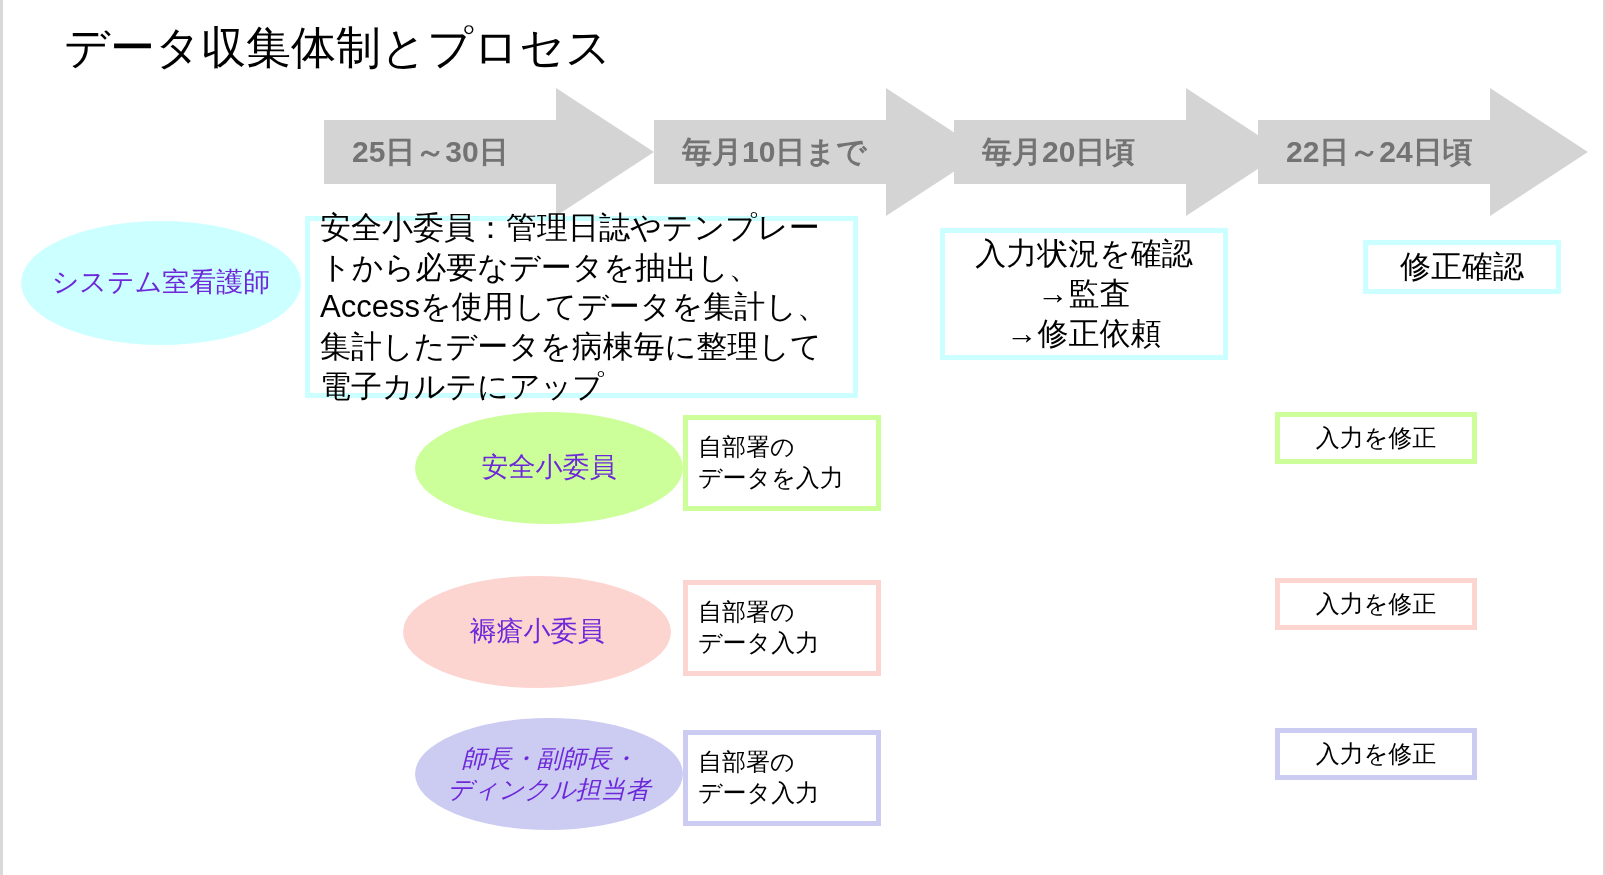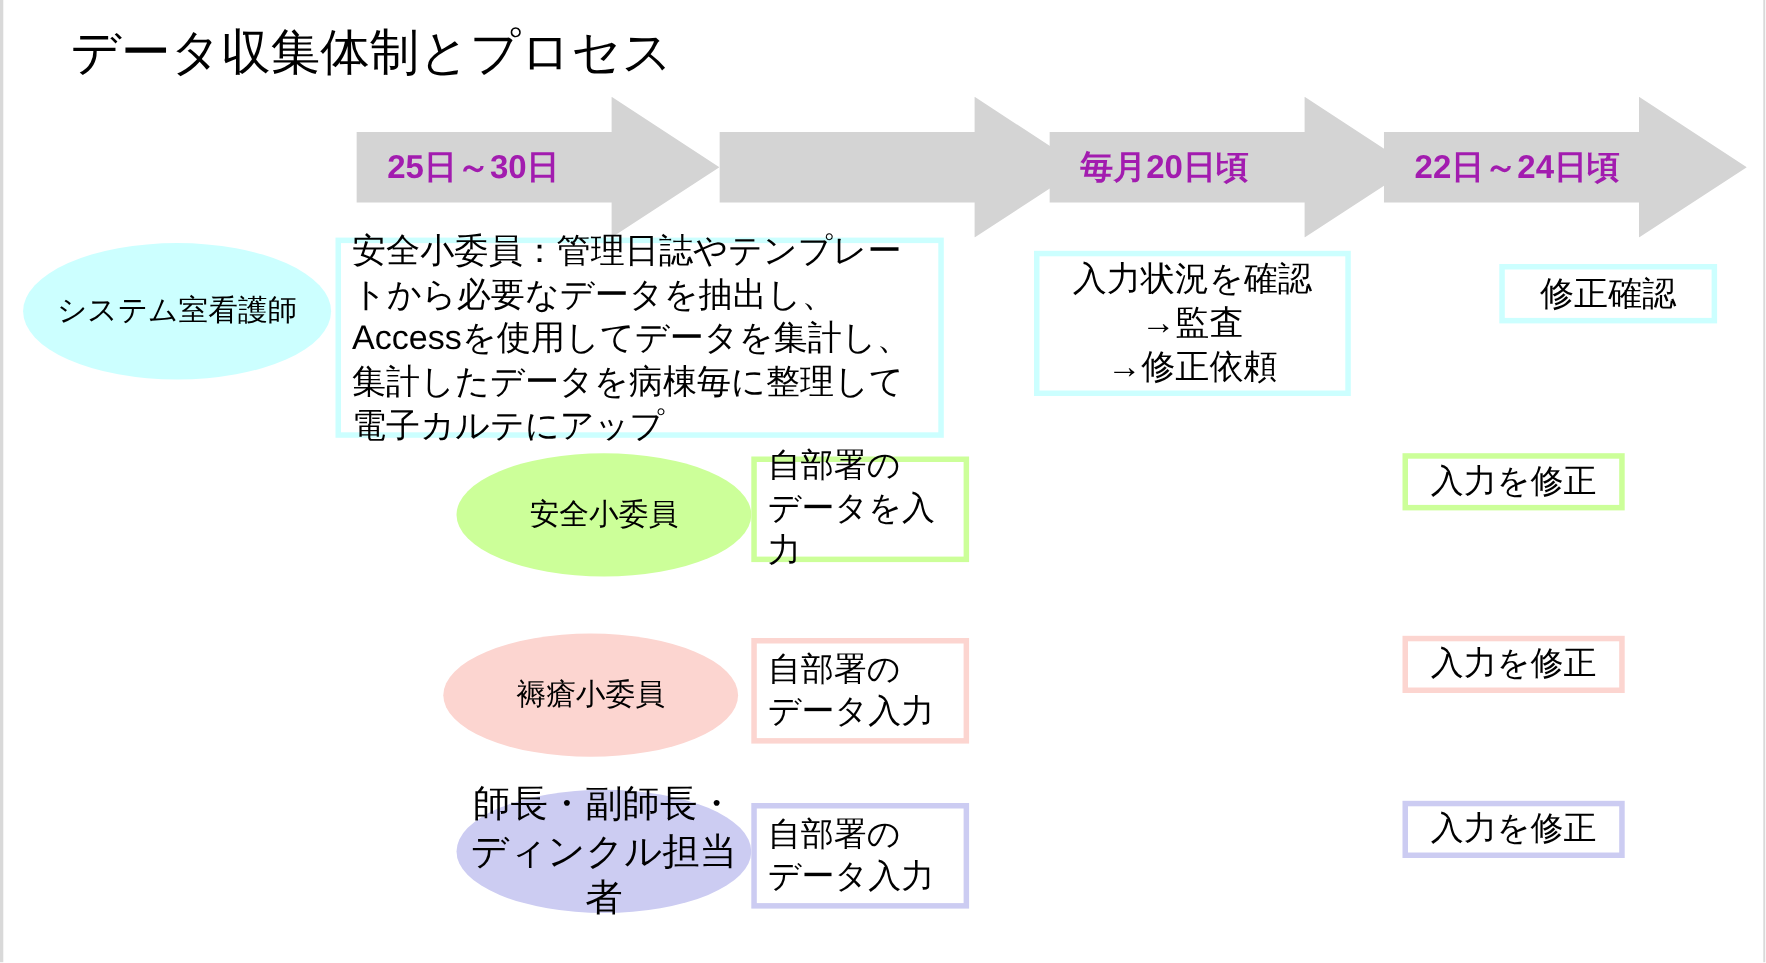--- a/index.html
+++ b/index.html
@@ -43,74 +43,75 @@
   .arrow svg { display: block; width: 100%; height: 100%; }
   .arrow .arrow-label {
     position: absolute;
     left: 28px;
     top: 0;
     height: 128px;
     display: flex;
     align-items: center;
     font-size: 30px;
     font-weight: bold;
-    color: #a21caf;
+    color: #737373;
     white-space: nowrap;
   }
 
   
   .role-ellipse {
     position: absolute;
     display: flex;
     align-items: center;
     justify-content: center;
     text-align: center;
     border-radius: 50%;
     font-size: 27px;
-    color: #000000;
+    color: #6d28d9;
     line-height: 1.25;
     box-sizing: border-box;
   }
 
   
   .note-box {
     position: absolute;
     background: #ffffff;
     box-sizing: border-box;
     display: flex;
     align-items: center;
     color: #000000;
   }
   .note-box .note-text {
     padding: 0 10px;
     width: 100%;
     line-height: 1.28;
   }
 
   .txt-big   { font-size: 31px; }
-  .txt-mid   { font-size: 30px; }
+  .txt-mid   { font-size: 24px; }
 </style>
 </head>
 <body>
 
 <div id="canvas">
 
   <div class="slide-title">データ収集体制とプロセス</div>
 
   <div class="arrow" style="left:321px; width:330px;">
     <svg viewBox="0 0 330 128" preserveAspectRatio="none">
       <polygon points="0,32 232,32 232,0 330,64 232,128 232,96 0,96" fill="#d4d4d4"></polygon>
     </svg>
     <div class="arrow-label">25日～30日</div>
   </div>
 
   <div class="arrow" style="left:651px; width:330px;">
     <svg viewBox="0 0 330 128" preserveAspectRatio="none">
       <polygon points="0,32 232,32 232,0 330,64 232,128 232,96 0,96" fill="#d4d4d4"></polygon>
     </svg>
+    <div class="arrow-label">毎月10日まで</div>
   </div>
 
   <div class="arrow" style="left:951px; width:330px;">
     <svg viewBox="0 0 330 128" preserveAspectRatio="none">
       <polygon points="0,32 232,32 232,0 330,64 232,128 232,96 0,96" fill="#d4d4d4"></polygon>
     </svg>
     <div class="arrow-label">毎月20日頃</div>
   </div>
 
   <div class="arrow" style="left:1255px; width:330px;">
@@ -157,21 +158,21 @@
 
   <div class="note-box txt-mid" style="left:680px; top:580px; width:198px; height:96px; border:5px solid #fcd5d0; white-space:pre-line;">
     <div class="note-text">自部署の
 データ入力</div>
   </div>
 
   <div class="note-box txt-mid" style="left:1272px; top:578px; width:202px; height:52px; border:5px solid #fcd5d0; justify-content:center;">
     <div class="note-text" style="text-align:center;">入力を修正</div>
   </div>
 
-  <div class="role-ellipse" style="left:412px; top:718px; width:268px; height:112px; background:#ccccf2; font-size:34px; white-space:pre-line;">
+  <div class="role-ellipse" style="left:412px; top:718px; width:268px; height:112px; background:#ccccf2; font-size:25px; white-space:pre-line;font-style:italic;">
     <span>師長・副師長・
 ディンクル担当者</span>
   </div>
 
   <div class="note-box txt-mid" style="left:680px; top:730px; width:198px; height:96px; border:5px solid #ccccf2; white-space:pre-line;">
     <div class="note-text">自部署の
 データ入力</div>
   </div>
 
   <div class="note-box txt-mid" style="left:1272px; top:728px; width:202px; height:52px; border:5px solid #ccccf2; justify-content:center;">

